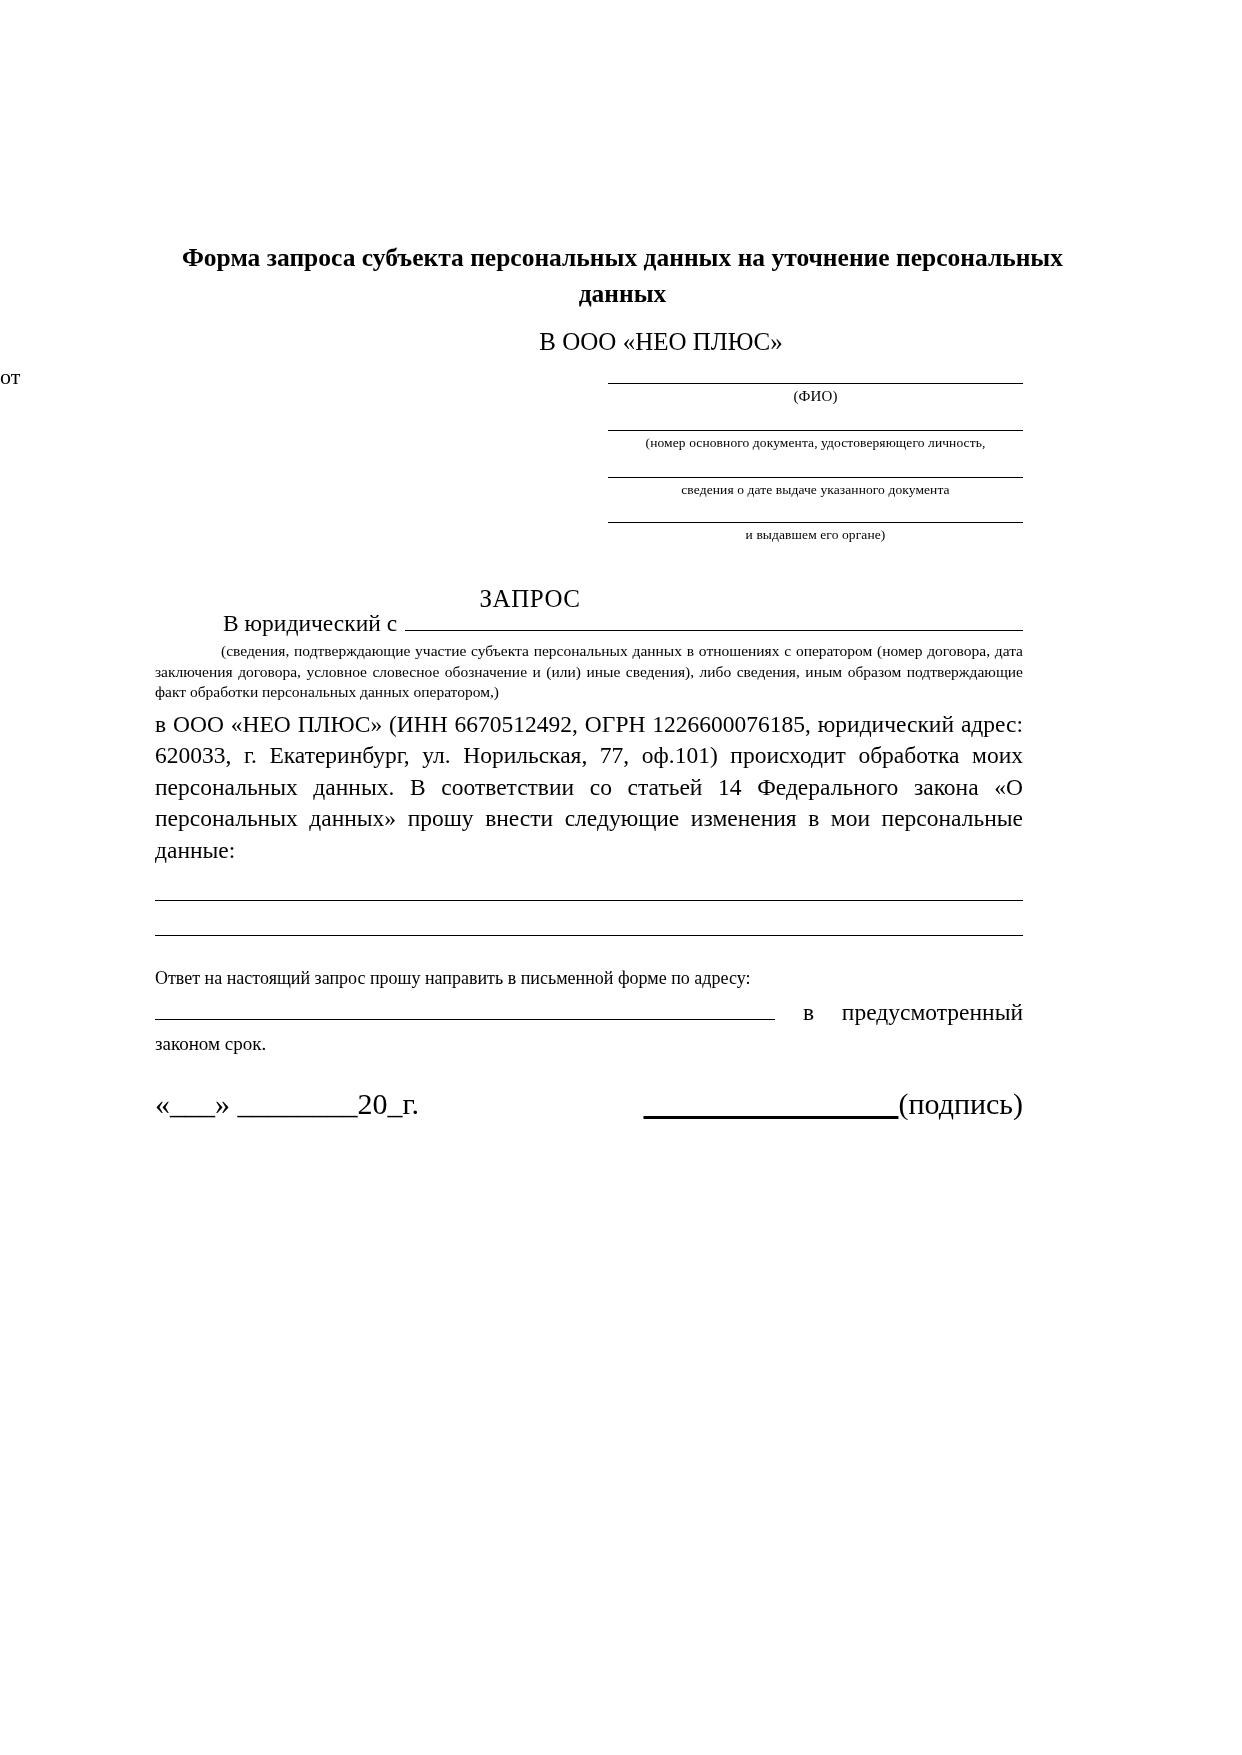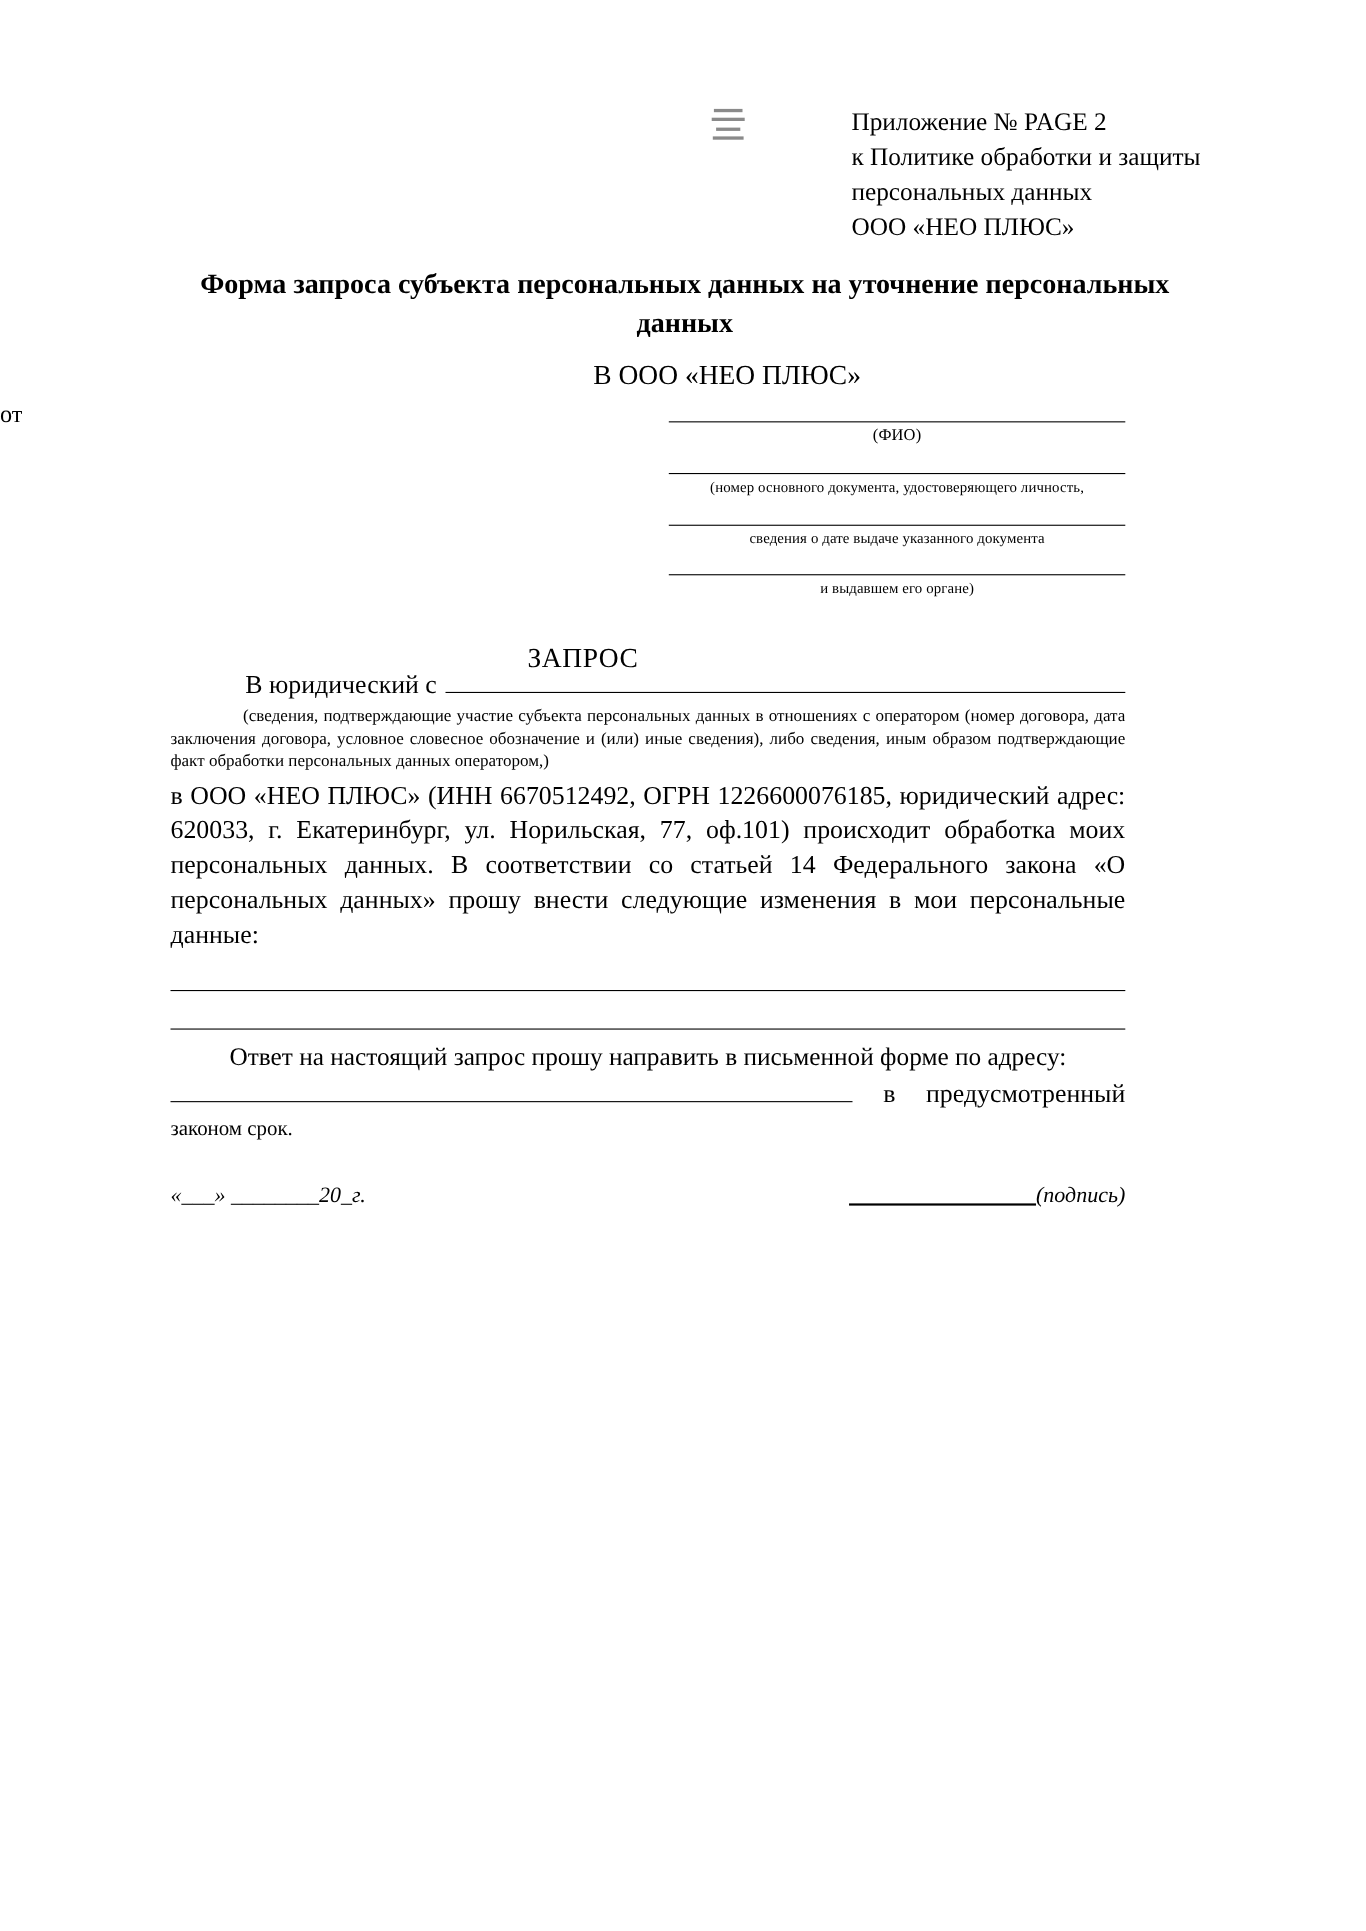--- a/index.html
+++ b/index.html
@@ -153,23 +153,23 @@
     font-size: 23.5px;
     line-height: 31.5px;
     text-align-last: justify;
   }
   .blank-rule {
     border-bottom: 1.6px solid #000;
     height: 0;
     margin-top: 34px;
   }
   .answer-line {
-    margin-top: 10px;
-    text-align: center;
-    font-size: 23px;
+    margin-top: 27px;
+    text-align: left;
+    font-size: 18px;
     line-height: 30px;
   }
   .answer-row {
     display: flex;
     align-items: baseline;
     margin-top: 4px;
   }
   .answer-row .rule {
     width: 620px;
     border-bottom: 1.6px solid #000;
@@ -183,49 +183,36 @@
     font-size: 23.5px;
   }
   .term-line {
     margin-top: 2px;
     font-size: 19px;
   }
   .sign-row {
     margin-top: 30px;
     display: flex;
     align-items: flex-start;
-    font-size: 20px;
-    font-style: italic;
+    font-size: 30px;
   }
   .sign-date {
     white-space: nowrap;
   }
   .sign-spacer { flex: 1; }
   .sign-right {
     white-space: nowrap;
   }
   .u { text-decoration: underline; }
 </style>
 </head>
 <body>
 
 <div class="page">
 
-  <div class="header-row">
-    <div class="header-mark">
-      <span></span>
-        <span></span>
-        <span></span>
-        <span></span>
-    </div>
-    <div class="header-text">Приложение №  PAGE 2
-к Политике обработки и защиты
-персональных данных
-ООО «НЕО ПЛЮС»</div>
-  </div>
 
   <div class="doc-title">Форма запроса субъекта персональных данных на уточнение персональных данных</div>
 
   <div class="addressee">
     <div class="addressee-to">В ООО «НЕО ПЛЮС»</div>
     <div class="addressee-from">от</div>
   </div>
 
   <div class="field-block" style="top:383px;">
     <div class="field-line"></div>

